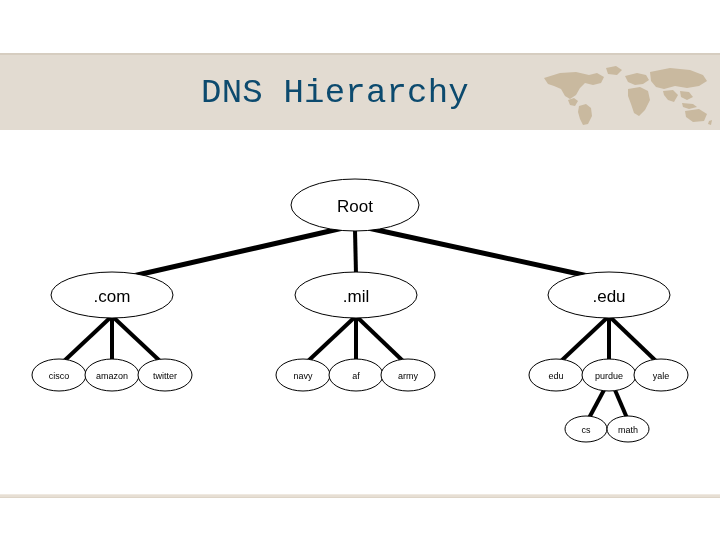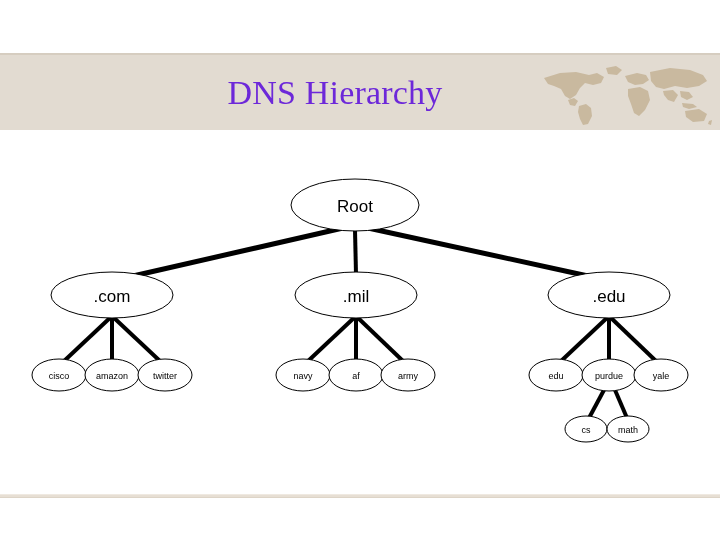--- a/index.html
+++ b/index.html
@@ -28,22 +28,22 @@
     overflow: hidden;
   }
   #slide-title {
     position: absolute;
     left: 0;
     top: 16px;
     width: 670px;
     text-align: center;
     font-size: 34px;
     line-height: 44px;
-    color: #6d28d9;
-    font-family: Liberation Serif, serif;
+    color: #0c4a6e;
+    font-family: Liberation Mono, monospace;
     letter-spacing: 0.2px;
     white-space: nowrap;
   }
   #world-map-icon {
     position: absolute;
     right: 8px;
     top: 8px;
     width: 175px;
     height: 62px;
   }

